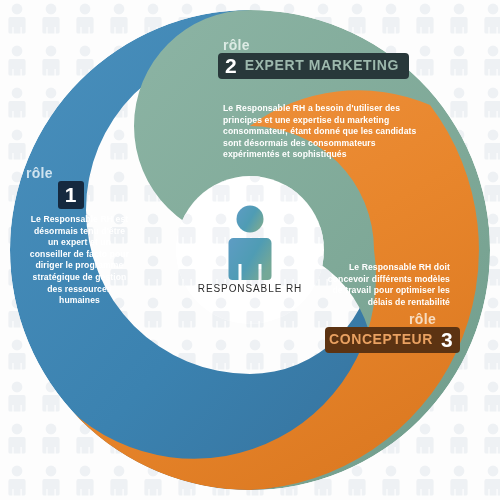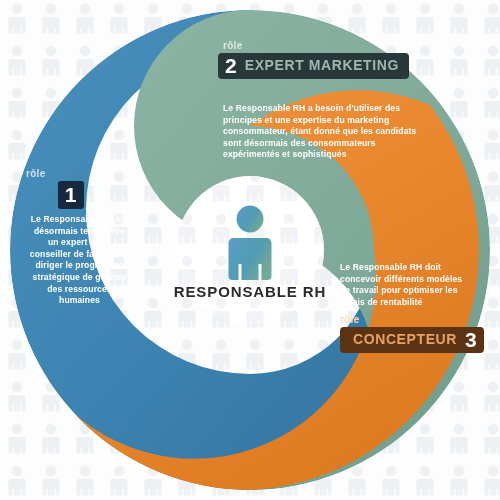--- a/index.html
+++ b/index.html
@@ -13,21 +13,21 @@
   
   #bg-pattern{position:absolute;inset:0;z-index:0;}
 
   
   #swirl{position:absolute;left:0;top:0;width:500px;height:500px;z-index:1;}
 
   
   .overlay{position:absolute;z-index:5;}
 
   .role-kicker{
-    font-size:10px;font-weight:bold;letter-spacing:.3px;
+    font-size:14px;font-weight:bold;letter-spacing:.3px;
     line-height:11px;margin-bottom:2px;
   }
   .badge{
     display:inline-flex;align-items:center;
     padding:2px 7px 3px 6px;
     border-radius:4px;
     box-sizing:border-box;
   }
   .badge .num{
     font-size:21px;font-weight:bold;line-height:21px;
@@ -52,31 +52,31 @@
 
   
   #role2{left:218px;top:40px;width:215px;}
   #role2 .role-kicker{color:#dcebe4;padding-left:5px;}
   #role2 .badge{background:#28383a;border-radius:4px;gap:8px;padding:2px 10px 3px 7px;}
   #role2 .badge .num{color:#ffffff;}
   #role2 .badge .ttl{color:#9db9ad;}
   #role2 .body-txt{color:#ffffff;margin-top:24px;padding-left:5px;}
 
   
-  #role3{left:340px;top:262px;width:125px;}
+  #role3{left:325px;top:262px;width:125px;text-align:right;}
   #role3 .body-txt{color:#ffffff;}
   #role3 .role-kicker{color:#f7dcc0;margin-top:6px;padding-right:14px;}
-  #role3 .badge{background:#5c3312;border-radius:4px;gap:8px;padding:2px 7px 3px 13px;}
+  #role3 .badge{background:#5c3312;border-radius:4px;gap:8px;padding:2px 7px 3px 4px;}
   #role3 .badge .num{color:#ffffff;}
   #role3 .badge .ttl{color:#e9a161;}
 
   
   #center-label{
     left:170px;top:283px;width:160px;text-align:center;
-    font-size:15px;font-weight:bold;letter-spacing:.9px;color:#2b2b2b;
+    font-size:10px;font-weight:normal;letter-spacing:.9px;color:#2b2b2b;
   }
 </style>
 </head>
 <body>
 
 <div id="stage">
 
   <svg id="bg-pattern" width="500" height="500" viewBox="0 0 500 500" aria-hidden="true">
     <defs>
       <pattern id="ppl" x="0" y="0" width="34" height="42" patternUnits="userSpaceOnUse">

